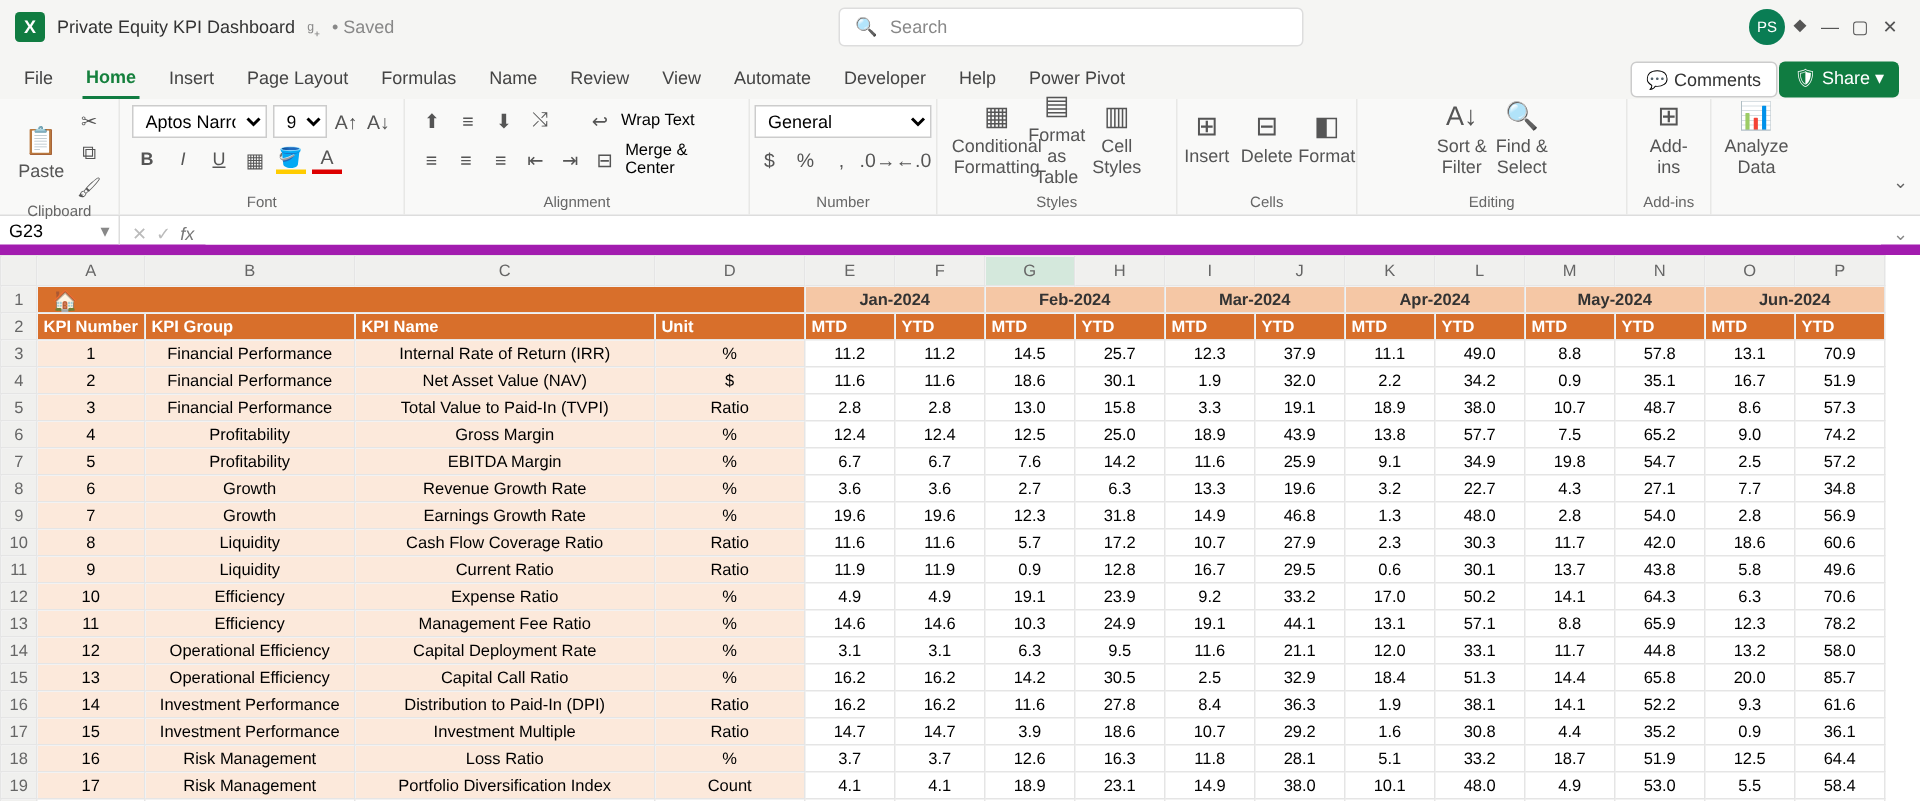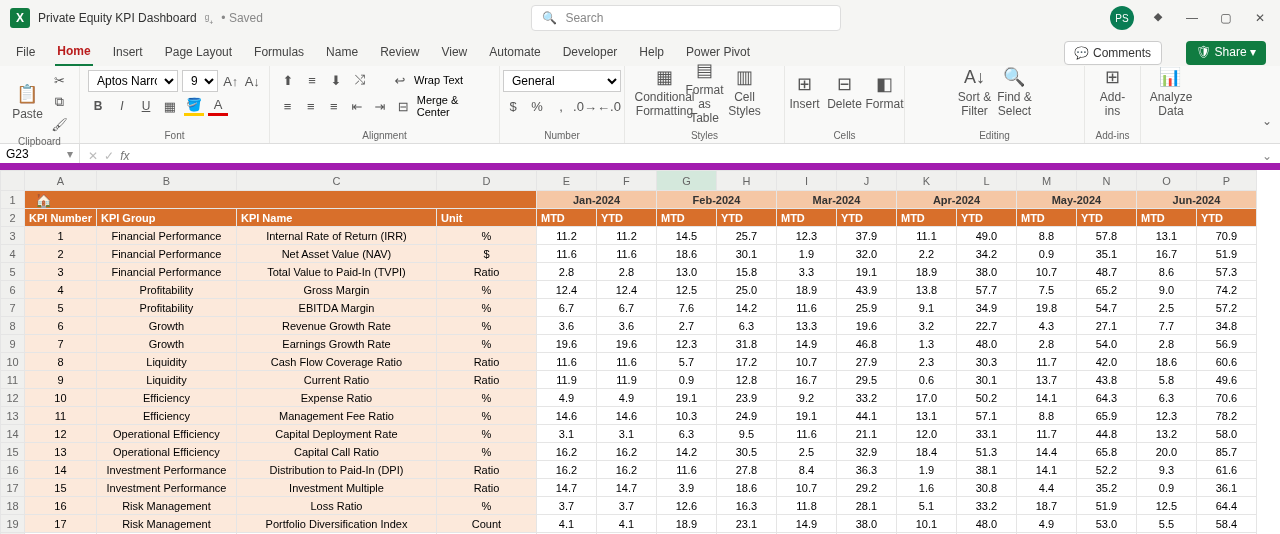--- a/index.html
+++ b/index.html
@@ -1,27 +1,27 @@
 <!DOCTYPE html>
 <html><head>
 <meta charset="utf-8">
 <style>
 *{margin:0;padding:0;box-sizing:border-box;font-family:"Segoe UI",Arial,sans-serif;font-size:12px}
 body{background:#f5f5f3;width:1280px;height:534px;overflow:hidden}
 .titlebar{height:36px;display:flex;align-items:center;padding:0 10px;gap:8px}
 .app-icon{width:20px;height:20px;background:#107c41;border-radius:3px;display:flex;align-items:center;justify-content:center;color:#fff;font-weight:bold}
 .doc-title{color:#333}
 .title-search{flex:0 0 310px;margin-left:auto;margin-right:auto;height:26px;background:#fff;border:1px solid #ddd;border-radius:4px;display:flex;align-items:center;padding:0 10px;gap:8px;color:#888}
-.title-right{display:flex;align-items:center;gap:14px}
+.title-right{display:flex;align-items:center;}
 .avatar{width:24px;height:24px;border-radius:50%;background:#0a7d54;color:#fff;display:flex;align-items:center;justify-content:center;font-size:10px}
 .win-btn{width:20px;text-align:center;color:#555;cursor:pointer}
 .tabs{display:flex;gap:18px;padding:4px 14px 0;align-items:center;height:30px}
 .tab{color:#444;padding:4px 2px 6px;cursor:pointer}
-.tab.active{color:#b91c1c;border-bottom:2px solid #107c41;font-weight:600}
-.tabs-right{margin-left:auto;display:flex;gap:24px}
+.tab.active{color:#15803d;border-bottom:2px solid #107c41;font-weight:600}
+.tabs-right{margin-left:auto;display:flex;gap:1px}
 .comments-btn{background:#fff;border:1px solid #ccc;border-radius:4px;padding:4px 10px;cursor:pointer;color:#333}
 .share-btn{background:#107c41;color:#fff;border-radius:4px;padding:4px 10px;cursor:pointer}
 .ribbon{background:#f9f9f8;border-bottom:1px solid #ddd;display:flex;height:78px}
 .rgroup{border-right:1px solid #e8e8e6;padding:4px 8px 2px;display:flex;flex-direction:column;justify-content:space-between;align-items:center}
 .rlabel{font-size:10px;color:#666;text-align:center;padding-top:2px}
 .rrow{display:flex;gap:4px;align-items:center}
 .ricon{width:20px;height:20px;display:flex;align-items:center;justify-content:center;color:#555;cursor:pointer;font-size:13px}
 .bigicon{width:36px;height:44px;display:flex;flex-direction:column;align-items:center;justify-content:center;gap:2px;color:#555;cursor:pointer;font-size:11px;text-align:center}
 .bigicon .ic{font-size:18px}
 select,input[type=text]{border:1px solid #ccc;background:#fff;padding:2px 4px;height:22px}

